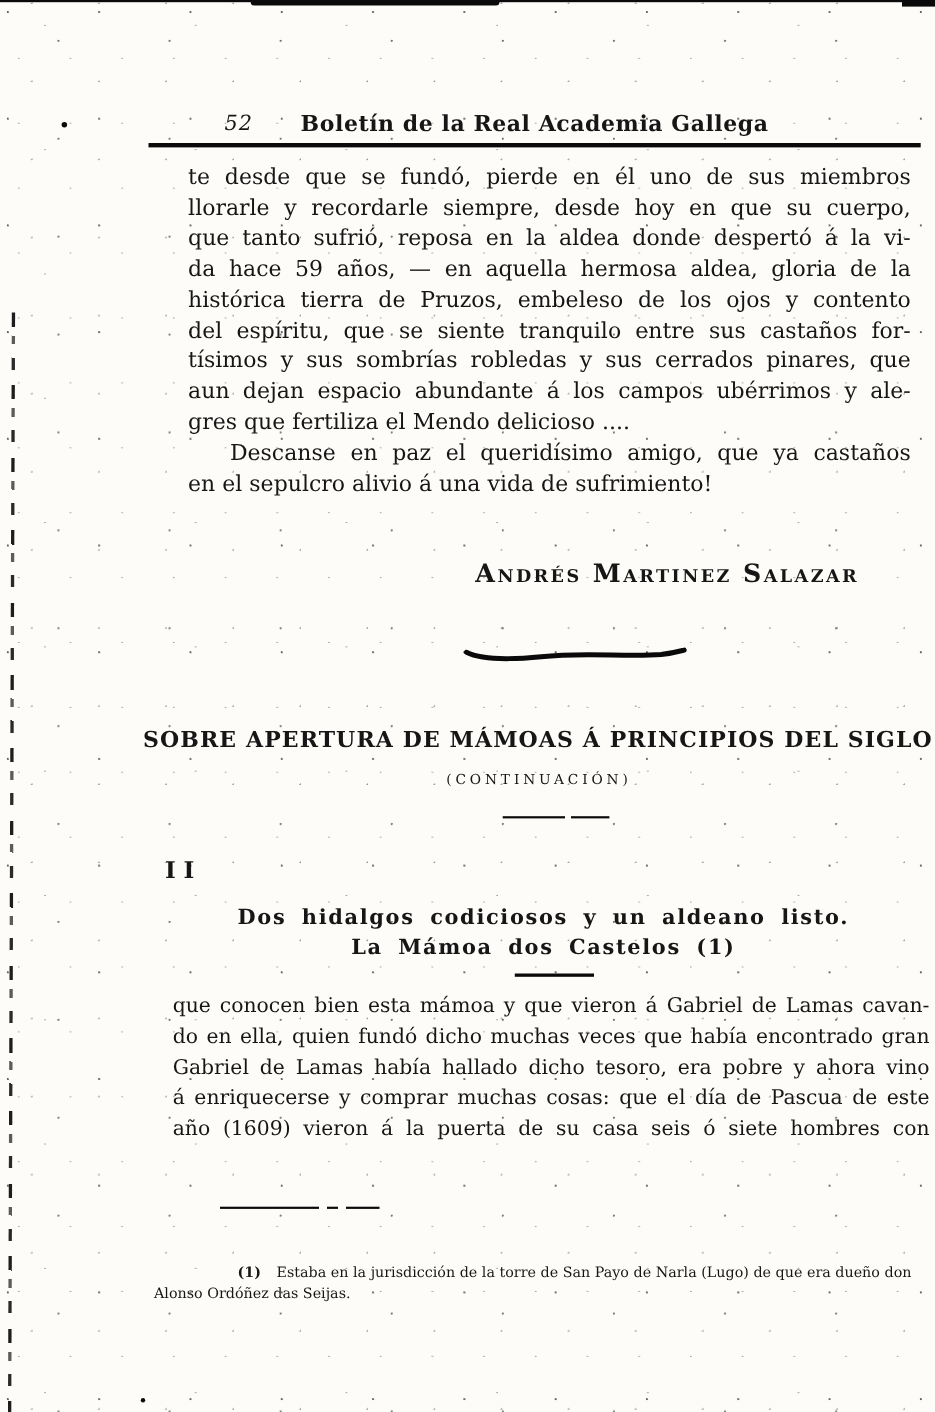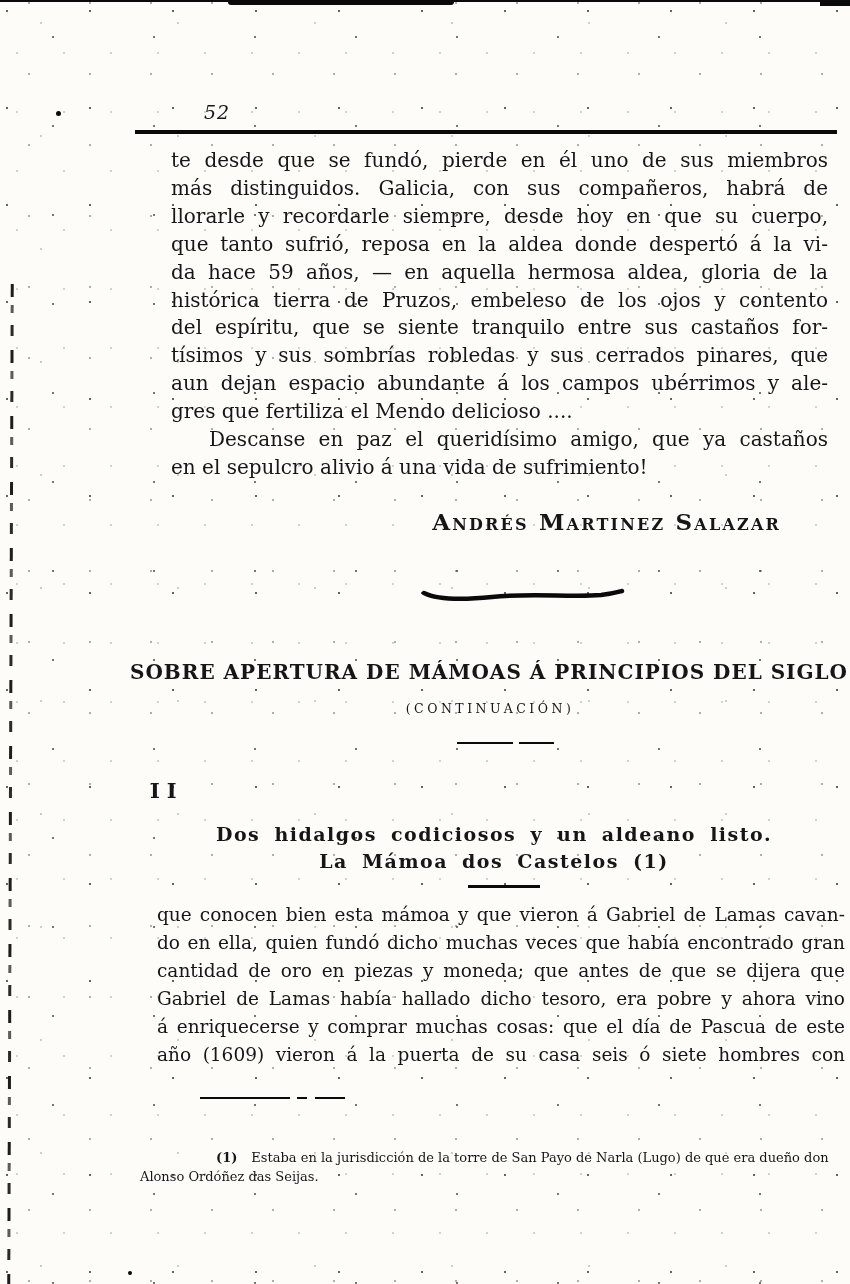--- a/index.html
+++ b/index.html
@@ -86,25 +86,25 @@
 <div class="page">
 
   <div class="scan-edge-top"></div>
   <div class="scan-blotch"></div>
   <div class="scan-corner"></div>
   <div class="binding-edge"></div>
   <div class="ink-dot" style="left:56px;top:111px;width:5px;height:5px;"></div>
   <div class="ink-dot" style="left:128px;top:1271px;width:4px;height:4px;"></div>
 
   <div class="hdr-pagenum">52</div>
+  <div class="hdr-title">Boletín de la Real Academia Gallega</div>
   <div class="hdr-rule"></div>
 
   <div class="obituary">
     <div class="line jl">te desde que se fundó, pierde en él uno de sus miembros</div>
-    <div class="line jl">más distinguidos. Galicia, con sus compañeros, habrá de</div>
     <div class="line jl">llorarle y recordarle siempre, desde hoy en que su cuerpo,</div>
     <div class="line jl">que tanto sufrió, reposa en la aldea donde despertó á la vi-</div>
     <div class="line jl">da hace 59 años, — en aquella hermosa aldea, gloria de la</div>
     <div class="line jl">histórica tierra de Pruzos, embeleso de los ojos y contento</div>
     <div class="line jl">del espíritu, que se siente tranquilo entre sus castaños for-</div>
     <div class="line jl">tísimos y sus sombrías robledas y sus cerrados pinares, que</div>
     <div class="line jl">aun dejan espacio abundante á los campos ubérrimos y ale-</div>
     <div class="line">gres que fertiliza el Mendo delicioso ....</div>
     <div class="line jl indent">Descanse en paz el queridísimo amigo, que ya castaños</div>
     <div class="line">en el sepulcro alivio á una vida de sufrimiento!</div>
@@ -122,21 +122,20 @@
   <div class="art-subtitle">(CONTINUACIÓN)</div>
   <div class="thin-rule"></div>
   <div class="section-num">II</div>
   <div class="chap-1">Dos hidalgos codiciosos y un aldeano listo.</div>
   <div class="chap-2">La Mámoa dos Castelos (1)</div>
   <div class="chap-underline"></div>
 
   <div class="art-body">
     <div class="line jl">que conocen bien esta mámoa y que vieron á Gabriel de Lamas cavan-</div>
     <div class="line jl">do en ella, quien fundó dicho muchas veces que había encontrado gran</div>
-    <div class="line jl">cantidad de oro en piezas y moneda; que antes de que se dijera que</div>
     <div class="line jl">Gabriel de Lamas había hallado dicho tesoro, era pobre y ahora vino</div>
     <div class="line jl">á enriquecerse y comprar muchas cosas: que el día de Pascua de este</div>
     <div class="line jl">año (1609) vieron á la puerta de su casa seis ó siete hombres con</div>
   </div>
 
   <div class="fn-rule"></div>
   <div class="footnote">
     <div class="fn-first">
       <span class="fn-marker">(1)</span><span>Estaba en la jurisdicción de la torre de San Payo de Narla (Lugo) de que era dueño don</span>
     </div>

